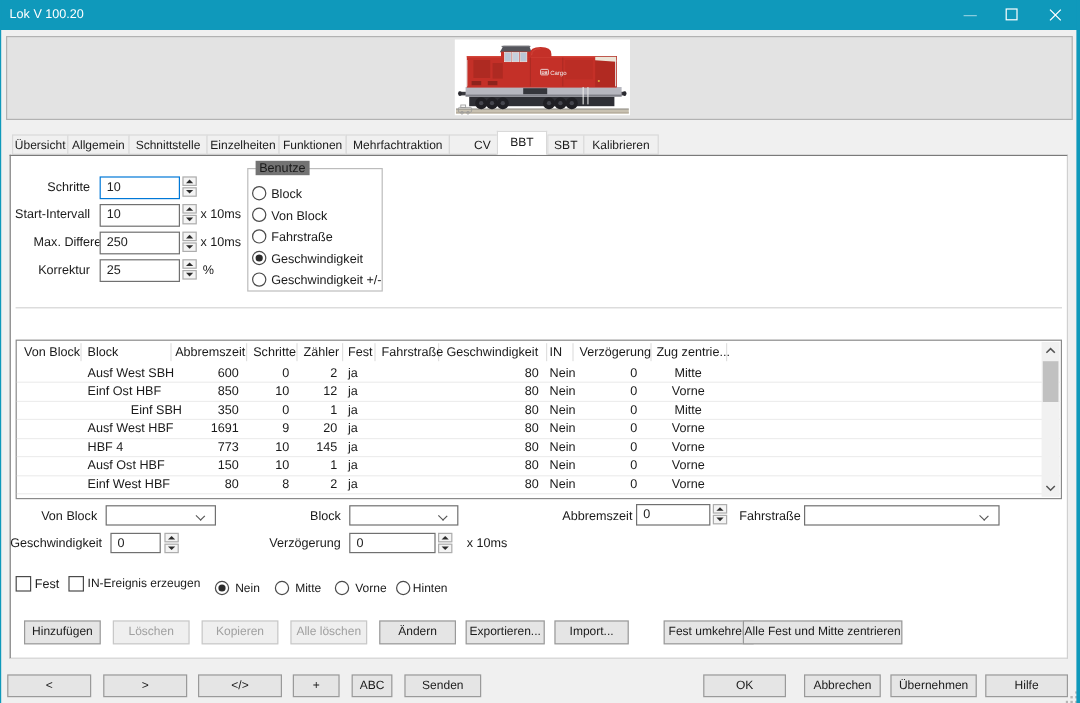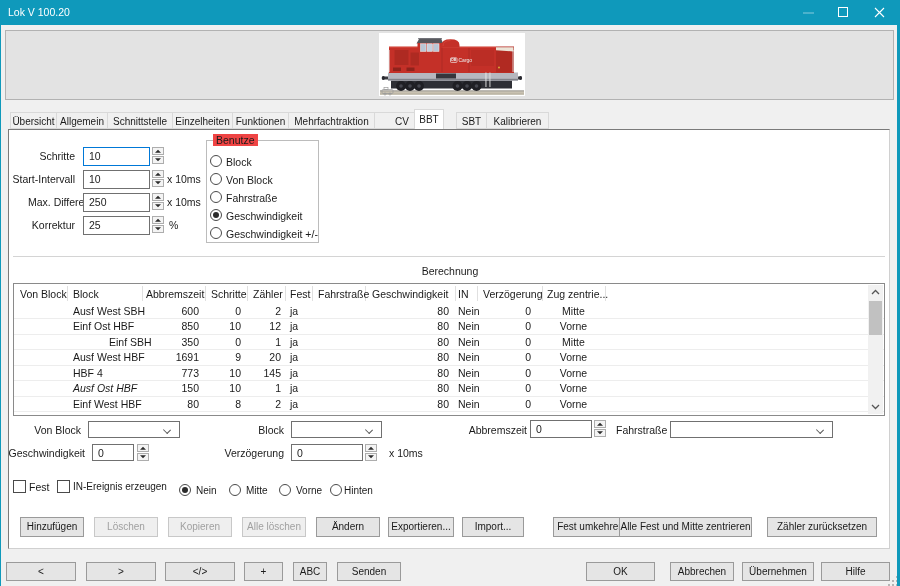--- a/index.html
+++ b/index.html
@@ -28,21 +28,21 @@
   .inp { position:absolute; background:#fff; border:1px solid #707070; font-size:10.5px;
          padding-left:5px; padding-top:2px; color:#222; }
   .inp.focus { border-color:#0078d7; }
   .spin { position:absolute; width:12px; }
   .spin div { height:8px; background:#f4f4f4; border:1px solid #adadad; position:relative; }
   .spin div + div { margin-top:1px; }
   .spin .ua:after, .spin .da:after { content:""; position:absolute; left:50%; top:50%; border:3px solid transparent; }
   .spin .ua:after { border-bottom-color:#2b2b2b; transform:translate(-50%,-72%); }
   .spin .da:after { border-top-color:#2b2b2b; transform:translate(-50%,-28%); }
   .grp { position:absolute; border:1px solid #bcbcbc; }
-  .grp .cap { position:absolute; top:-7px; left:6px; background:#ef4444; padding:0 3px; }
+  .grp .cap { position:absolute; top:-7px; left:6px; background:#737373; padding:0 3px; }
   .radio { position:absolute; width:12px; height:12px; border:1px solid #4a4a4a; border-radius:50%; background:#fff; }
   .radio.on:after { content:""; position:absolute; left:2px; top:2px; width:6px; height:6px; border-radius:50%; background:#2b2b2b; }
   .check { position:absolute; width:13px; height:13px; border:1px solid #4a4a4a; background:#fff; }
   .combo { position:absolute; background:#fff; border:1px solid #707070; }
   .combo:after { content:""; position:absolute; right:9px; top:5px; width:5px; height:5px;
                  border-right:1px solid #555; border-bottom:1px solid #555; transform:rotate(45deg) scaleY(0.9); }
   .btn { position:absolute; background:#e5e5e5; border:1px solid #9a9a9a; text-align:center;
          font-size:10px; font-family:"Liberation Sans",sans-serif; color:#1a1a1a; white-space:nowrap; }
   .btn.dis { background:#efefef; border-color:#c8c8c8; color:#a0a0a0; }
   
@@ -145,21 +145,21 @@
     </svg>
   </div>
 
   <div class="tab" style="left:10px; width:47px;">Übersicht</div>
   <div class="tab" style="left:56px; width:52px;">Allgemein</div>
   <div class="tab" style="left:107px; width:66px;">Schnittstelle</div>
   <div class="tab" style="left:172px; width:61px;">Einzelheiten</div>
   <div class="tab" style="left:232px; width:57px;">Funktionen</div>
   <div class="tab" style="left:288px; width:87px;">Mehrfachtraktion</div>
   <div class="tab" style="left:374px; width:56px;">CV</div>
-  <div class="tab sel" style="left:414px; width:30px;">BBT</div>
+  <div class="tab sel" style="left:414px; width:42px;">BBT</div>
   <div class="tab" style="left:456px; width:31px;">SBT</div>
   <div class="tab" style="left:486px; width:63px;">Kalibrieren</div>
 
   <div id="page" class="abs"></div>
 
   <div class="lbl r abs" style="left:20px; top:150px; width:55px;">Schritte</div>
   <div class="inp focus abs" style="left:83px; top:147px; width:67px; height:19px;">10</div>
   <div class="spin abs" style="left:152px; top:147px;">
       <div class="ua"></div>
       <div class="da"></div>
@@ -197,21 +197,20 @@
   <div class="radio abs" style="left:210px; top:173px;"></div>
     <div class="lbl abs" style="left:226px; top:174px;">Von Block</div>
   <div class="radio abs" style="left:210px; top:191px;"></div>
     <div class="lbl abs" style="left:226px; top:192px;">Fahrstraße</div>
   <div class="radio on abs" style="left:210px; top:209px;"></div>
     <div class="lbl abs" style="left:226px; top:210px;">Geschwindigkeit</div>
   <div class="radio abs" style="left:210px; top:227px;"></div>
     <div class="lbl abs" style="left:226px; top:228px;">Geschwindigkeit +/-</div>
 
   <div class="sepline abs" style="left:13px; top:256px; width:872px;"></div>
-  <div class="lbl abs" style="left:0px; top:265px; width:900px; text-align:center;">Berechnung</div>
 
   <div id="tbl" class="abs">
 
     <div class="hsep" style="left:53px;"></div>
     <div class="hsep" style="left:128px;"></div>
     <div class="hsep" style="left:191px;"></div>
     <div class="hsep" style="left:233px;"></div>
     <div class="hsep" style="left:271px;"></div>
     <div class="hsep" style="left:298px;"></div>
     <div class="hsep" style="left:351px;"></div>
@@ -274,21 +273,21 @@
         <div class="cell" style="left:59px; top:82.7px;">HBF 4</div>
         <div class="cell r" style="left:120px; top:82.7px; width:65px;">773</div>
         <div class="cell r" style="left:195px; top:82.7px; width:32px;">10</div>
         <div class="cell r" style="left:235px; top:82.7px; width:32px;">145</div>
         <div class="cell" style="left:276px; top:82.7px;">ja</div>
         <div class="cell r" style="left:375px; top:82.7px; width:60px;">80</div>
         <div class="cell" style="left:444px; top:82.7px;">Nein</div>
         <div class="cell r" style="left:469px; top:82.7px; width:48px;">0</div>
         <div class="cell" style="left:528px; top:82.7px; width:63px; text-align:center;">Vorne</div>
         <div class="rowline" style="top:96.25px;"></div>
-        <div class="cell" style="left:59px; top:98.25px;font-style:italic;">Ausf Ost HBF</div>
+        <div class="cell" style="left:59px; top:98.25px;">Ausf Ost HBF</div>
         <div class="cell r" style="left:120px; top:98.25px; width:65px;">150</div>
         <div class="cell r" style="left:195px; top:98.25px; width:32px;">10</div>
         <div class="cell r" style="left:235px; top:98.25px; width:32px;">1</div>
         <div class="cell" style="left:276px; top:98.25px;">ja</div>
         <div class="cell r" style="left:375px; top:98.25px; width:60px;">80</div>
         <div class="cell" style="left:444px; top:98.25px;">Nein</div>
         <div class="cell r" style="left:469px; top:98.25px; width:48px;">0</div>
         <div class="cell" style="left:528px; top:98.25px; width:63px; text-align:center;">Vorne</div>
         <div class="rowline" style="top:111.8px;"></div>
         <div class="cell" style="left:59px; top:113.80000000000001px;">Einf West HBF</div>
@@ -356,21 +355,20 @@
 
   <div class="btn abs" style="left:20px; top:517px; width:64px; height:20px; line-height:18px;">Hinzufügen</div>
   <div class="btn dis abs" style="left:94px; top:517px; width:64px; height:20px; line-height:18px;">Löschen</div>
   <div class="btn dis abs" style="left:168px; top:517px; width:64px; height:20px; line-height:18px;">Kopieren</div>
   <div class="btn dis abs" style="left:242px; top:517px; width:64px; height:20px; line-height:18px;">Alle löschen</div>
   <div class="btn abs" style="left:316px; top:517px; width:64px; height:20px; line-height:18px;">Ändern</div>
   <div class="btn abs" style="left:388px; top:517px; width:66px; height:20px; line-height:18px;">Exportieren...</div>
   <div class="btn abs" style="left:462px; top:517px; width:62px; height:20px; line-height:18px;">Import...</div>
   <div class="btn abs" style="left:533px; top:517px; width:75px; height:20px; line-height:18px;margin-left:20px;">Fest umkehren</div>
   <div class="btn abs" style="left:619px; top:517px; width:133px; height:20px; line-height:18px;">Alle Fest und Mitte zentrieren</div>
-  <div class="btn abs" style="left:767px; top:517px; width:110px; height:20px; line-height:18px;">Zähler zurücksetzen</div>
 
   <div class="btn abs" style="left:6px; top:562px; width:70px; height:19px; line-height:17px;">&lt;</div>
   <div class="btn abs" style="left:86px; top:562px; width:70px; height:19px; line-height:17px;">&gt;</div>
   <div class="btn abs" style="left:165px; top:562px; width:70px; height:19px; line-height:17px;">&lt;/&gt;</div>
   <div class="btn abs" style="left:244px; top:562px; width:39px; height:19px; line-height:17px;">+</div>
   <div class="btn abs" style="left:293px; top:562px; width:34px; height:19px; line-height:17px;">ABC</div>
   <div class="btn abs" style="left:337px; top:562px; width:64px; height:19px; line-height:17px;">Senden</div>
   <div class="btn abs" style="left:586px; top:562px; width:69px; height:19px; line-height:17px;">OK</div>
   <div class="btn abs" style="left:670px; top:562px; width:64px; height:19px; line-height:17px;">Abbrechen</div>
   <div class="btn abs" style="left:742px; top:562px; width:72px; height:19px; line-height:17px;">Übernehmen</div>

